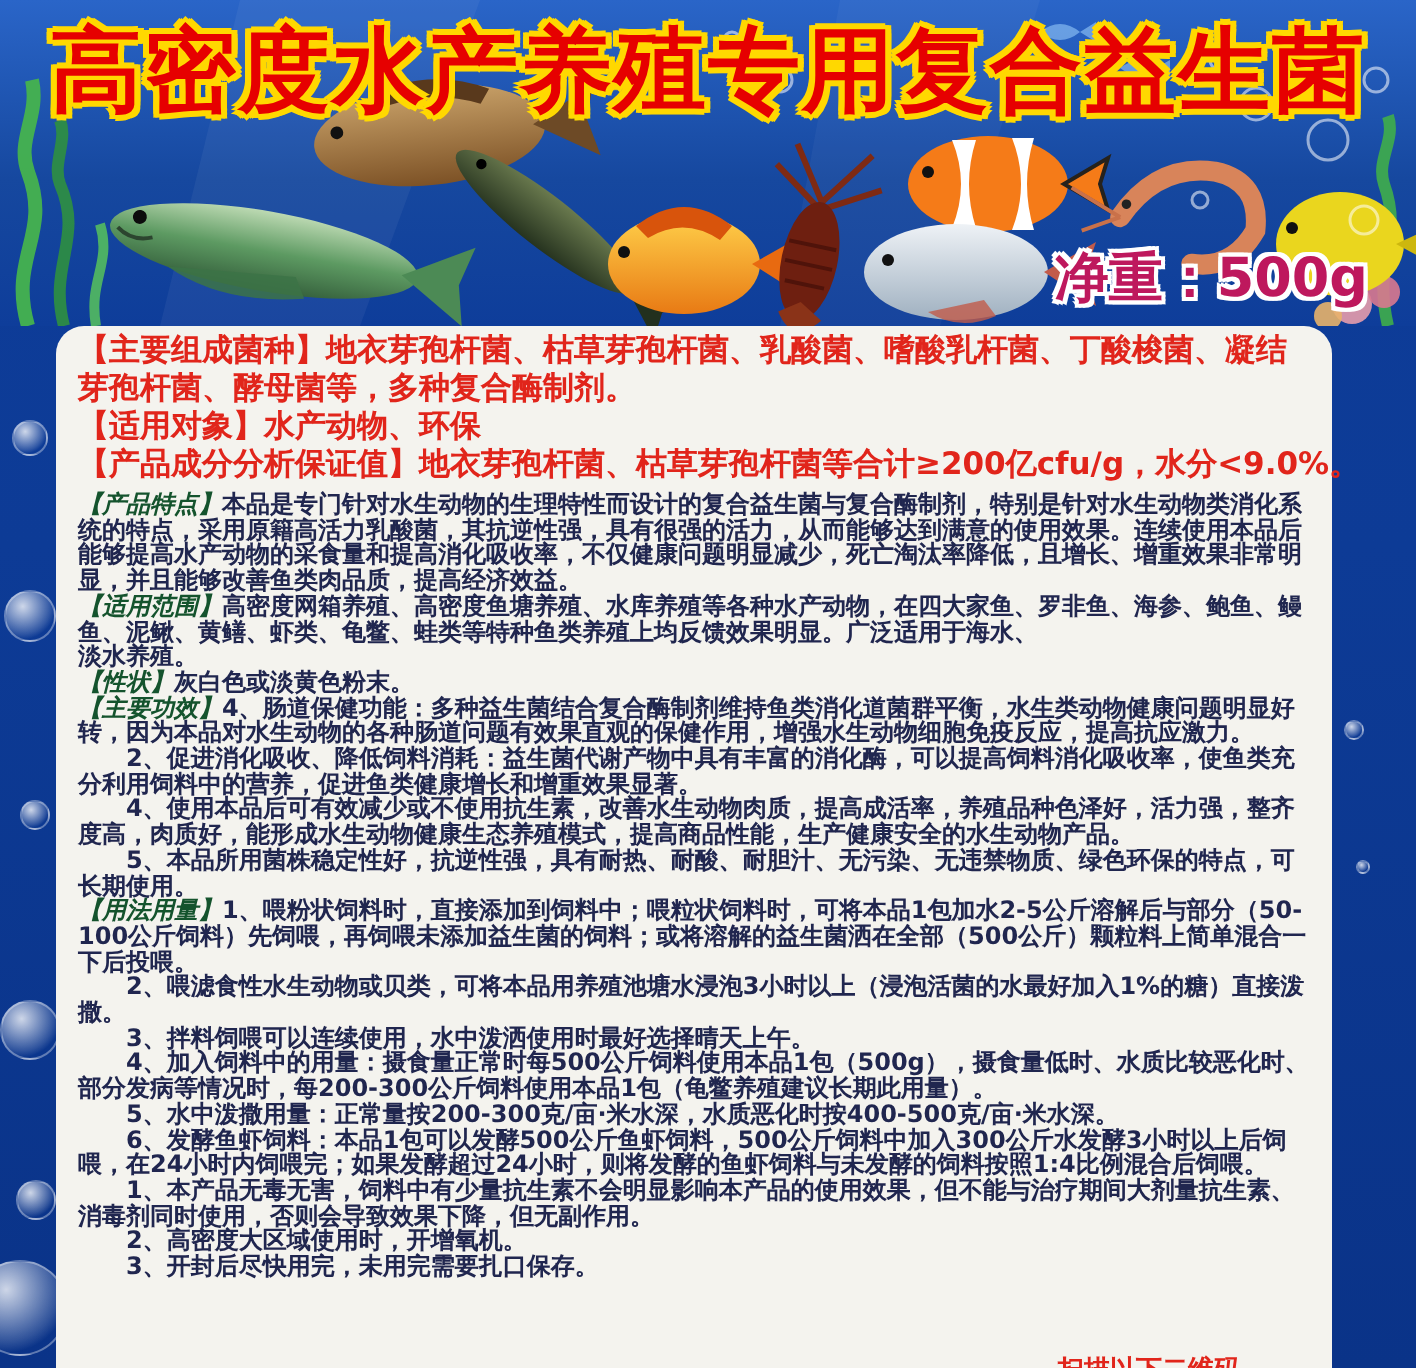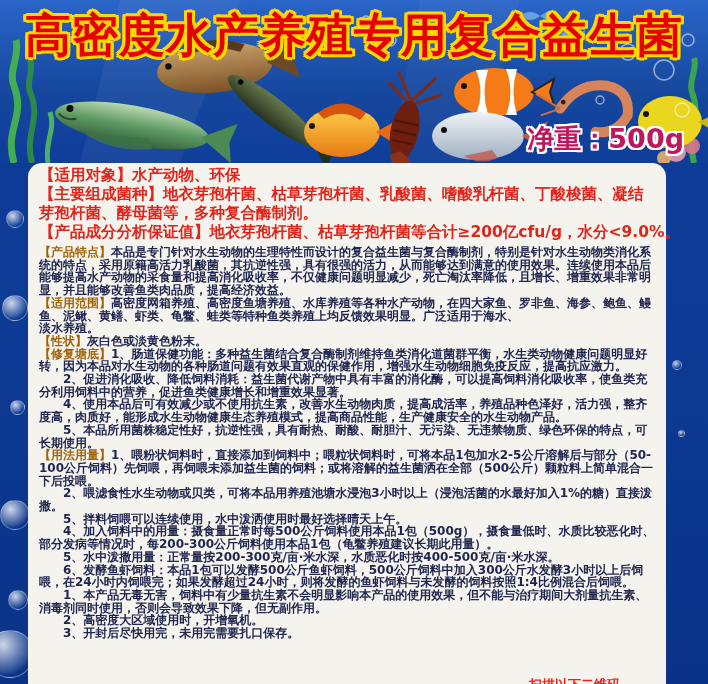--- a/index.html
+++ b/index.html
@@ -30,21 +30,21 @@
   
   .panel {
     position:absolute; left:28px; top:163px; width:638px; height:521px;
     background:#f4f3ee; border-radius:14px 14px 0 0;
     padding:3px 10px 0 11px; overflow:visible;
   }
   .sec { white-space:pre-wrap; }
   .big  { font-size:15.5px; line-height:19px; color:#e1251b; font-weight:bold; }
   .nowrap { white-space:nowrap; }
   .bodytx { font-size:12px; line-height:12.7px; color:#20264f; font-weight:600; }
-  .bodytx .hd { color:#a16207; font-weight:bold; }
+  .bodytx .hd { color:#14532d; font-weight:bold;font-style:italic; }
   .hd { color:#e1251b; font-weight:bold; }
   .mt { margin-top:4px; }
   .item { text-indent:2em; }
   .qr-partial {
     position:absolute; right:46px; top:513px;
     font-size:13px; font-weight:bold; color:#e1251b; white-space:nowrap;
   }
   
   .bubble {
     position:absolute; border-radius:50%;
@@ -191,45 +191,45 @@
 <div class="bubble" style="left:2px;  top:295px; width:26px; height:26px;"></div>
 <div class="bubble" style="left:10px; top:400px; width:15px; height:15px;"></div>
 <div class="bubble" style="left:0px;  top:500px; width:30px; height:30px;"></div>
 <div class="bubble" style="left:8px;  top:590px; width:20px; height:20px;"></div>
 <div class="bubble" style="left:-14px;top:630px; width:48px; height:48px;"></div>
 <div class="bubble" style="left:672px;top:360px; width:10px; height:10px;"></div>
 <div class="bubble" style="left:678px;top:430px; width:7px;  height:7px;"></div>
 
 <div class="panel">
 
-  <p class="sec big"><span class="hd">【适用对象】</span><span>水产动物、环保</span></p>
-
   <p class="sec big"><span class="hd">【主要组成菌种】</span><span>地衣芽孢杆菌、枯草芽孢杆菌、乳酸菌、嗜酸乳杆菌、丁酸梭菌、凝结
 芽孢杆菌、酵母菌等，多种复合酶制剂。</span></p>
 
+  <p class="sec big"><span class="hd">【适用对象】</span><span>水产动物、环保</span></p>
+
   <p class="sec big nowrap"><span class="hd">【产品成分分析保证值】</span><span>地衣芽孢杆菌、枯草芽孢杆菌等合计≥200亿cfu/g，水分&lt;9.0%。</span></p>
 
   <p class="sec bodytx mt"><span class="hd">【产品特点】</span><span>本品是专门针对水生动物的生理特性而设计的复合益生菌与复合酶制剂，特别是针对水生动物类消化系统的特点，采用原籍高活力乳酸菌，其抗逆性强，具有很强的活力，从而能够达到满意的使用效果。连续使用本品后能够提高水产动物的采食量和提高消化吸收率，不仅健康问题明显减少，死亡淘汰率降低，且增长、增重效果非常明显，并且能够改善鱼类肉品质，提高经济效益。</span></p>
 
   <p class="sec bodytx"><span class="hd">【适用范围】</span><span>高密度网箱养殖、高密度鱼塘养殖、水库养殖等各种水产动物，在四大家鱼、罗非鱼、海参、鲍鱼、鳗鱼、泥鳅、黄鳝、虾类、龟鳖、蛙类等特种鱼类养殖上均反馈效果明显。广泛适用于海水、
 淡水养殖。</span></p>
 
   <p class="sec bodytx"><span class="hd">【性状】</span><span>灰白色或淡黄色粉末。</span></p>
 
   <div>
-    <p class="sec bodytx"><span class="hd">【修复塘底】</span><span>1、肠道保健功能：多种益生菌结合复合酶制剂维持鱼类消化道菌群平衡，水生类动物健康问题明显好转，因为本品对水生动物的各种肠道问题有效果直观的保健作用，增强水生动物细胞免疫反应，提高抗应激力。</span></p>
+    <p class="sec bodytx"><span class="hd">【主要功效】</span><span>4、肠道保健功能：多种益生菌结合复合酶制剂维持鱼类消化道菌群平衡，水生类动物健康问题明显好转，因为本品对水生动物的各种肠道问题有效果直观的保健作用，增强水生动物细胞免疫反应，提高抗应激力。</span></p>
     <p class="sec bodytx item">2、促进消化吸收、降低饲料消耗：益生菌代谢产物中具有丰富的消化酶，可以提高饲料消化吸收率，使鱼类充分利用饲料中的营养，促进鱼类健康增长和增重效果显著。</p>
     <p class="sec bodytx item">4、使用本品后可有效减少或不使用抗生素，改善水生动物肉质，提高成活率，养殖品种色泽好，活力强，整齐度高，肉质好，能形成水生动物健康生态养殖模式，提高商品性能，生产健康安全的水生动物产品。</p>
     <p class="sec bodytx item">5、本品所用菌株稳定性好，抗逆性强，具有耐热、耐酸、耐胆汁、无污染、无违禁物质、绿色环保的特点，可长期使用。</p>
   </div>
 
   <div>
     <p class="sec bodytx"><span class="hd">【用法用量】</span><span>1、喂粉状饲料时，直接添加到饲料中；喂粒状饲料时，可将本品1包加水2-5公斤溶解后与部分（50-100公斤饲料）先饲喂，再饲喂未添加益生菌的饲料；或将溶解的益生菌洒在全部（500公斤）颗粒料上简单混合一下后投喂。</span></p>
     <p class="sec bodytx item">2、喂滤食性水生动物或贝类，可将本品用养殖池塘水浸泡3小时以上（浸泡活菌的水最好加入1%的糖）直接泼撒。</p>
-    <p class="sec bodytx item">5、拌料饲喂可以连续使用，水中泼洒使用时最好选择晴天上午。</p>
+    <p class="sec bodytx item">3、拌料饲喂可以连续使用，水中泼洒使用时最好选择晴天上午。</p>
     <p class="sec bodytx item">4、加入饲料中的用量：摄食量正常时每500公斤饲料使用本品1包（500g），摄食量低时、水质比较恶化时、部分发病等情况时，每200-300公斤饲料使用本品1包（龟鳖养殖建议长期此用量）。</p>
     <p class="sec bodytx item">5、水中泼撒用量：正常量按200-300克/亩·米水深，水质恶化时按400-500克/亩·米水深。</p>
     <p class="sec bodytx item">6、发酵鱼虾饲料：本品1包可以发酵500公斤鱼虾饲料，500公斤饲料中加入300公斤水发酵3小时以上后饲喂，在24小时内饲喂完；如果发酵超过24小时，则将发酵的鱼虾饲料与未发酵的饲料按照1:4比例混合后饲喂。</p>
   </div>
 
   <div>
     <p class="sec bodytx item">1、本产品无毒无害，饲料中有少量抗生素不会明显影响本产品的使用效果，但不能与治疗期间大剂量抗生素、消毒剂同时使用，否则会导致效果下降，但无副作用。</p>
     <p class="sec bodytx item">2、高密度大区域使用时，开增氧机。</p>
     <p class="sec bodytx item">3、开封后尽快用完，未用完需要扎口保存。</p>
   </div>

